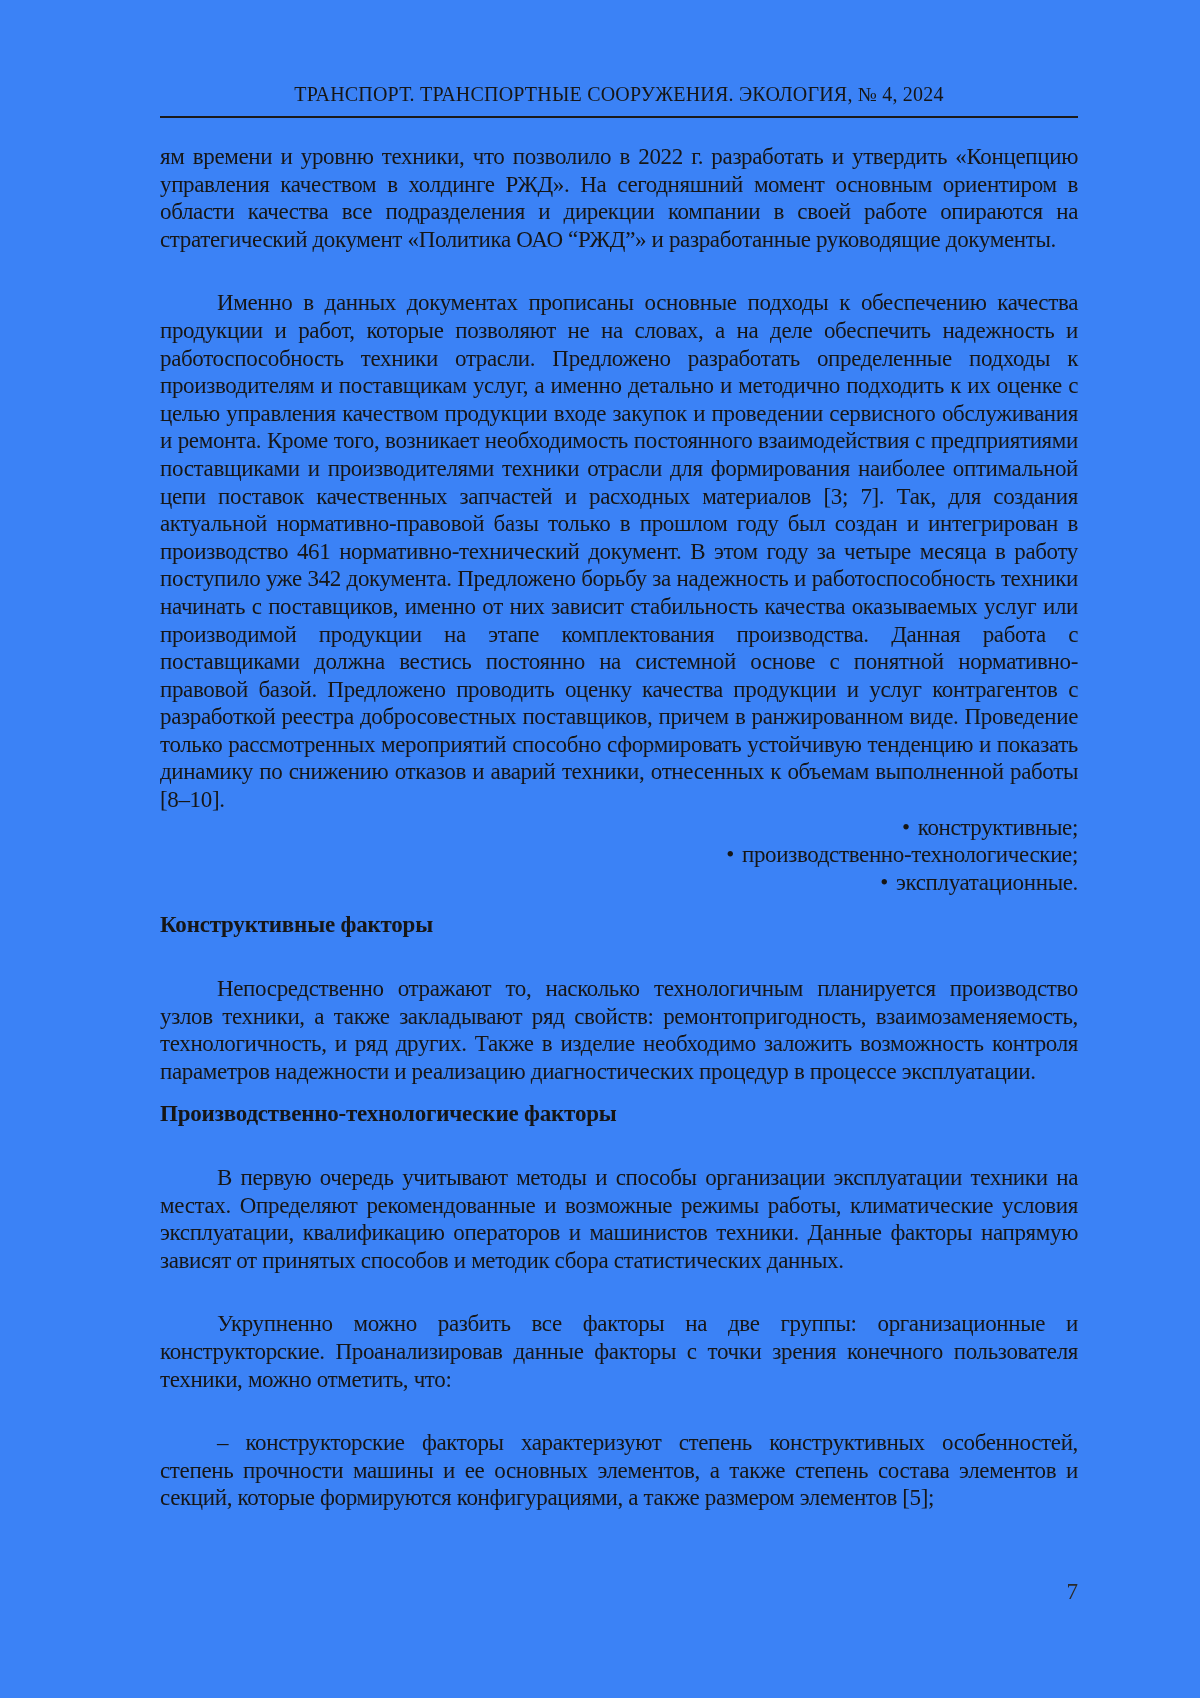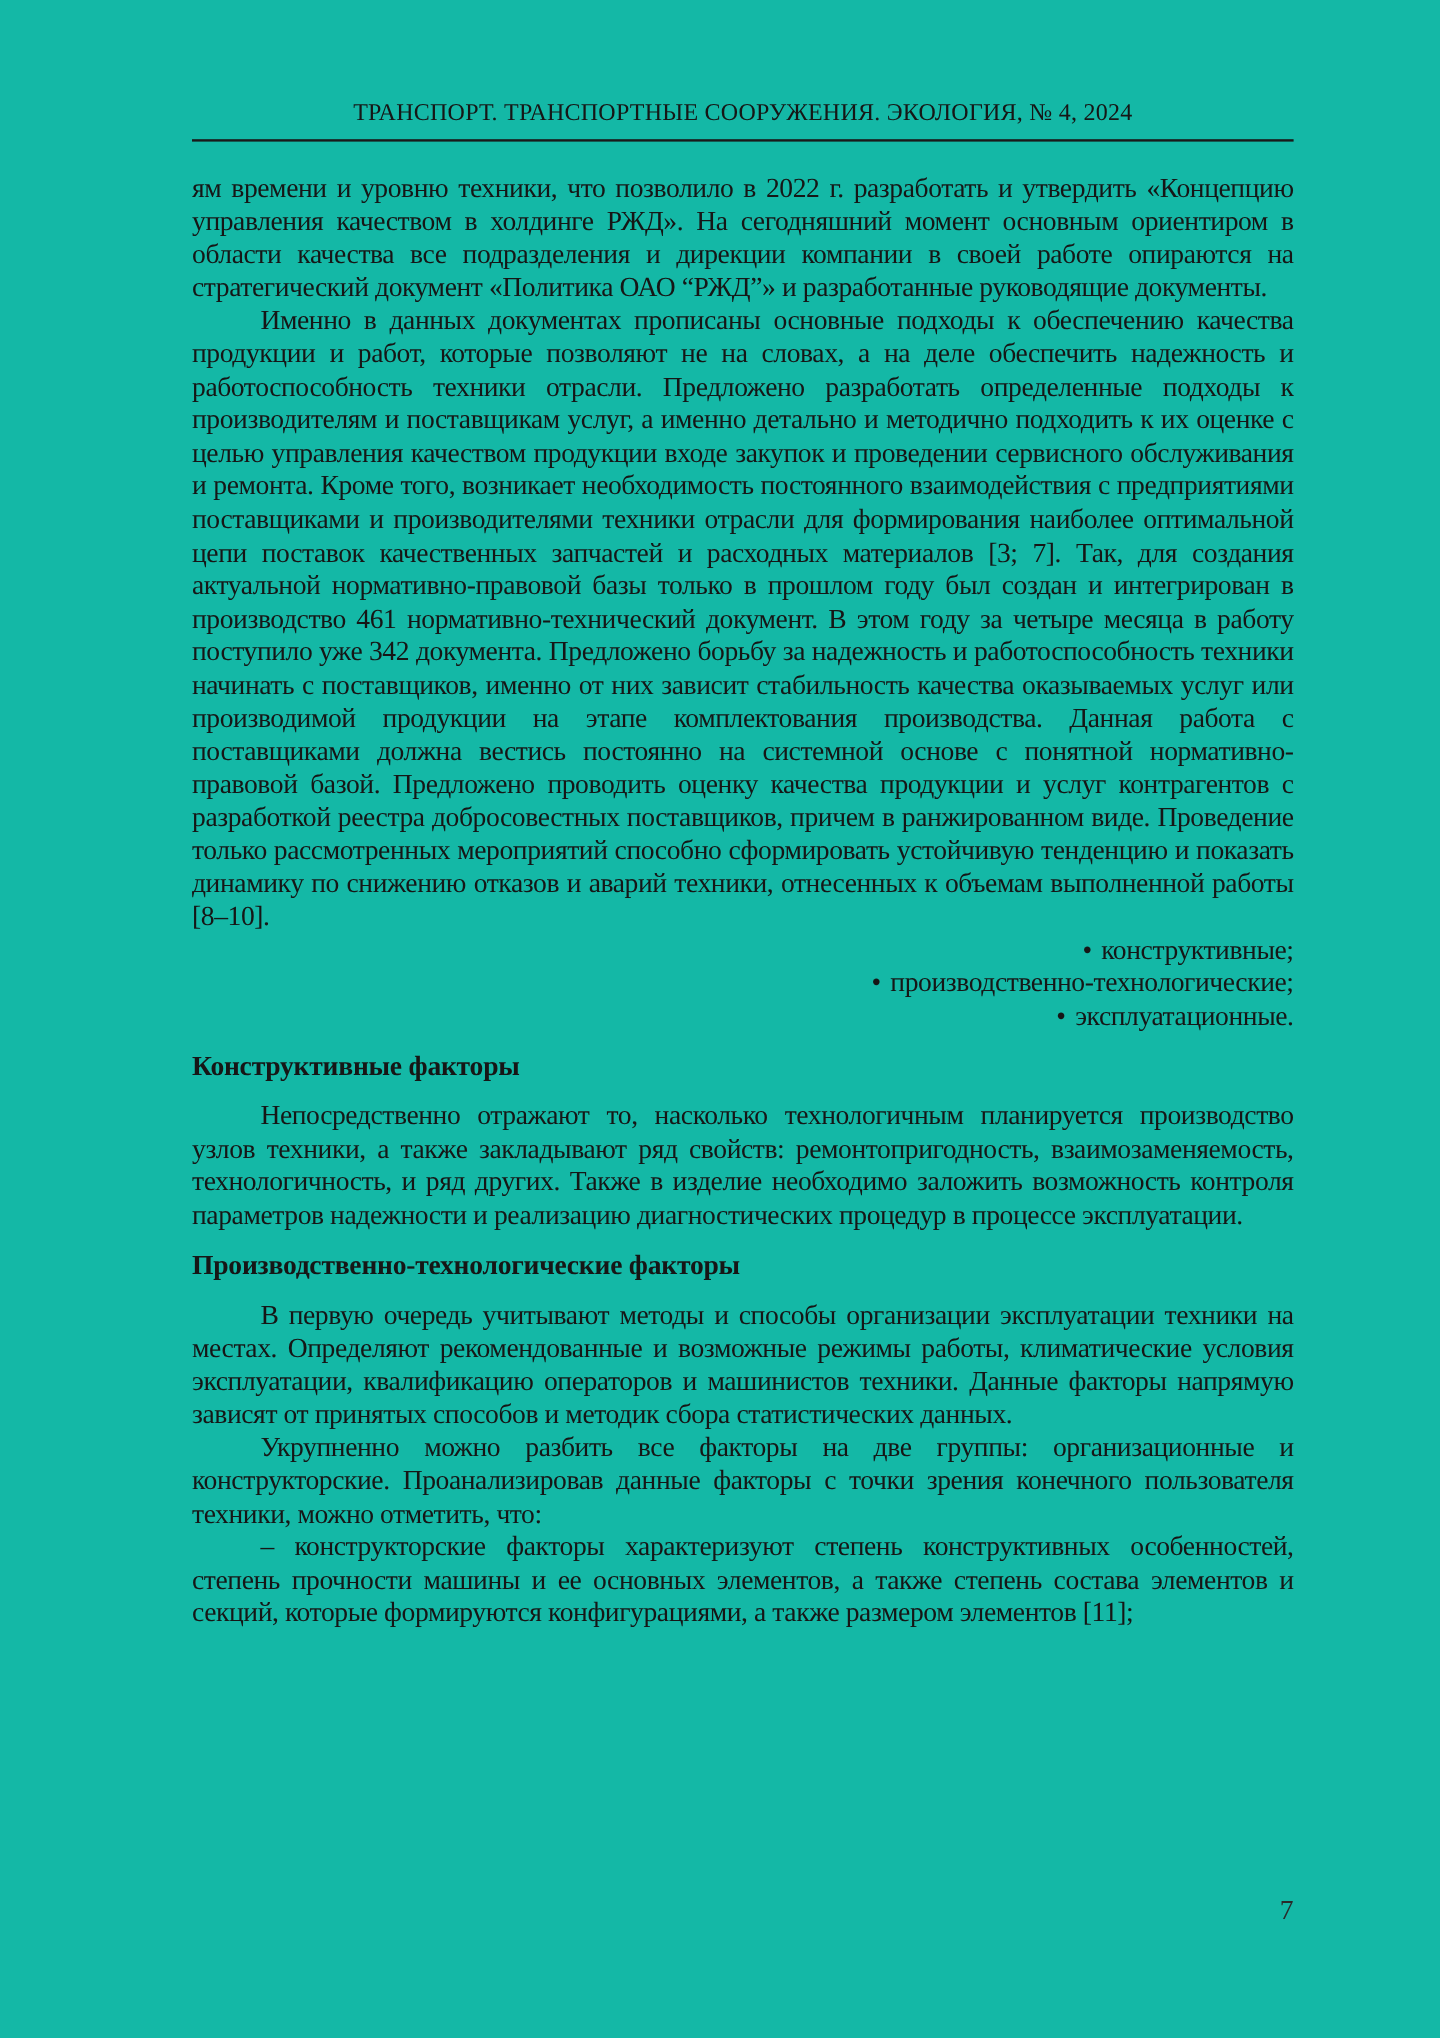--- a/index.html
+++ b/index.html
@@ -5,21 +5,21 @@
   html, body {
     margin: 0;
     padding: 0;
     background: #e8e8e8;
   }
   .page {
     position: relative;
     width: 1200px;
     height: 1698px;
     margin: 0 auto;
-    background: #14b8a6;
+    background: #3b82f6;
     color: #161616;
     font-family: "Liberation Serif", "DejaVu Serif", serif;
     overflow: hidden;
   }
   .content {
     position: absolute;
     left: 160px;
     top: 0;
     width: 918px;
   }
@@ -43,20 +43,21 @@
     letter-spacing: -0.35px;
     text-align: justify;
     font-family: Liberation Serif, serif;
   }
   .para {
     margin: 0;
     padding: 0;
   }
   .indent {
     text-indent: 57px;
+    margin-top: 36px;
   }
   .bullet-list {
     margin: 0;
     padding: 0;
     list-style: none;
   }
   .bullet-item {
     margin: 0 0 0 57px;
     text-align: right;
   }
@@ -114,19 +115,19 @@
       <p class="para indent">Непосредственно отражают то, насколько технологичным планируется производство узлов техники, а также закладывают ряд свойств: ремонтопригодность, взаимозаменяемость, технологичность, и ряд других. Также в изделие необходимо заложить возможность контроля параметров надежности и реализацию диагностических процедур в процессе эксплуатации.</p>
 
       <h2 class="section-heading">Производственно-технологические факторы</h2>
 
 
 
       <p class="para indent">В первую очередь учитывают методы и способы организации эксплуатации техники на местах. Определяют рекомендованные и возможные режимы работы, климатические условия эксплуатации, квалификацию операторов и машинистов техники. Данные факторы напрямую зависят от принятых способов и методик сбора статистических данных.</p>
 
       <p class="para indent">Укрупненно можно разбить все факторы на две группы: организационные и конструкторские. Проанализировав данные факторы с точки зрения конечного пользователя техники, можно отметить, что:</p>
 
-      <p class="para indent">– конструкторские факторы характеризуют степень конструктивных особенностей, степень прочности машины и ее основных элементов, а также степень состава элементов и секций, которые формируются конфигурациями, а также размером элементов [11];</p>
+      <p class="para indent">– конструкторские факторы характеризуют степень конструктивных особенностей, степень прочности машины и ее основных элементов, а также степень состава элементов и секций, которые формируются конфигурациями, а также размером элементов [5];</p>
 
     </div>
   </div>
 
   <div class="page-number">7</div>
 </div>
 
 </body></html>

